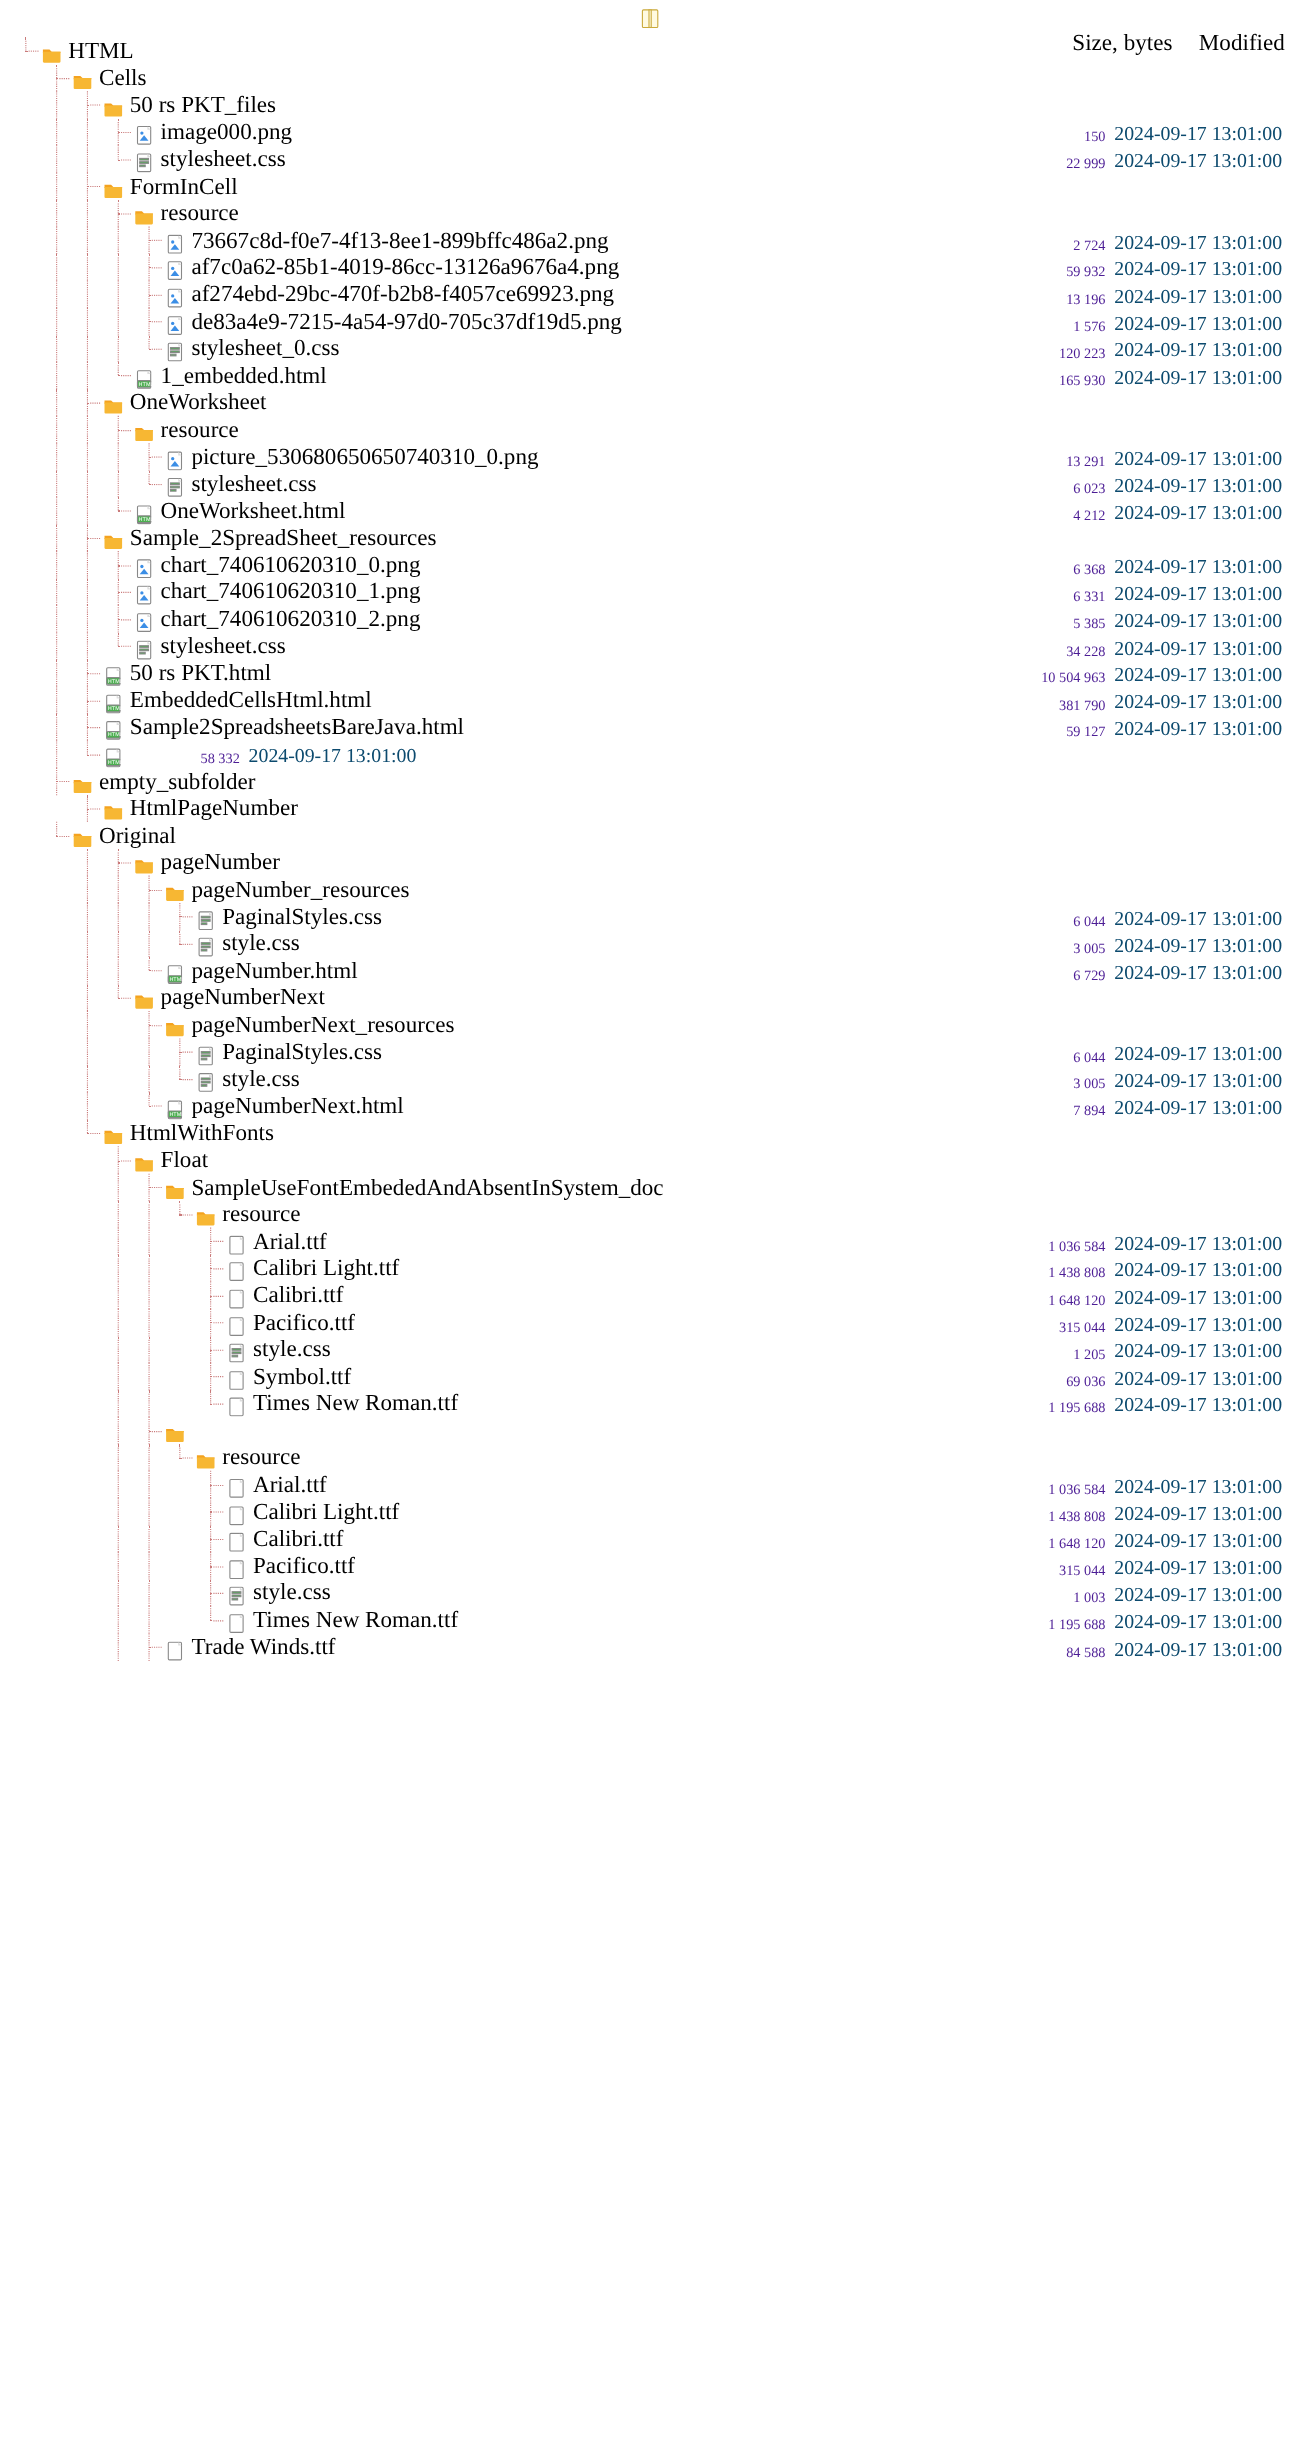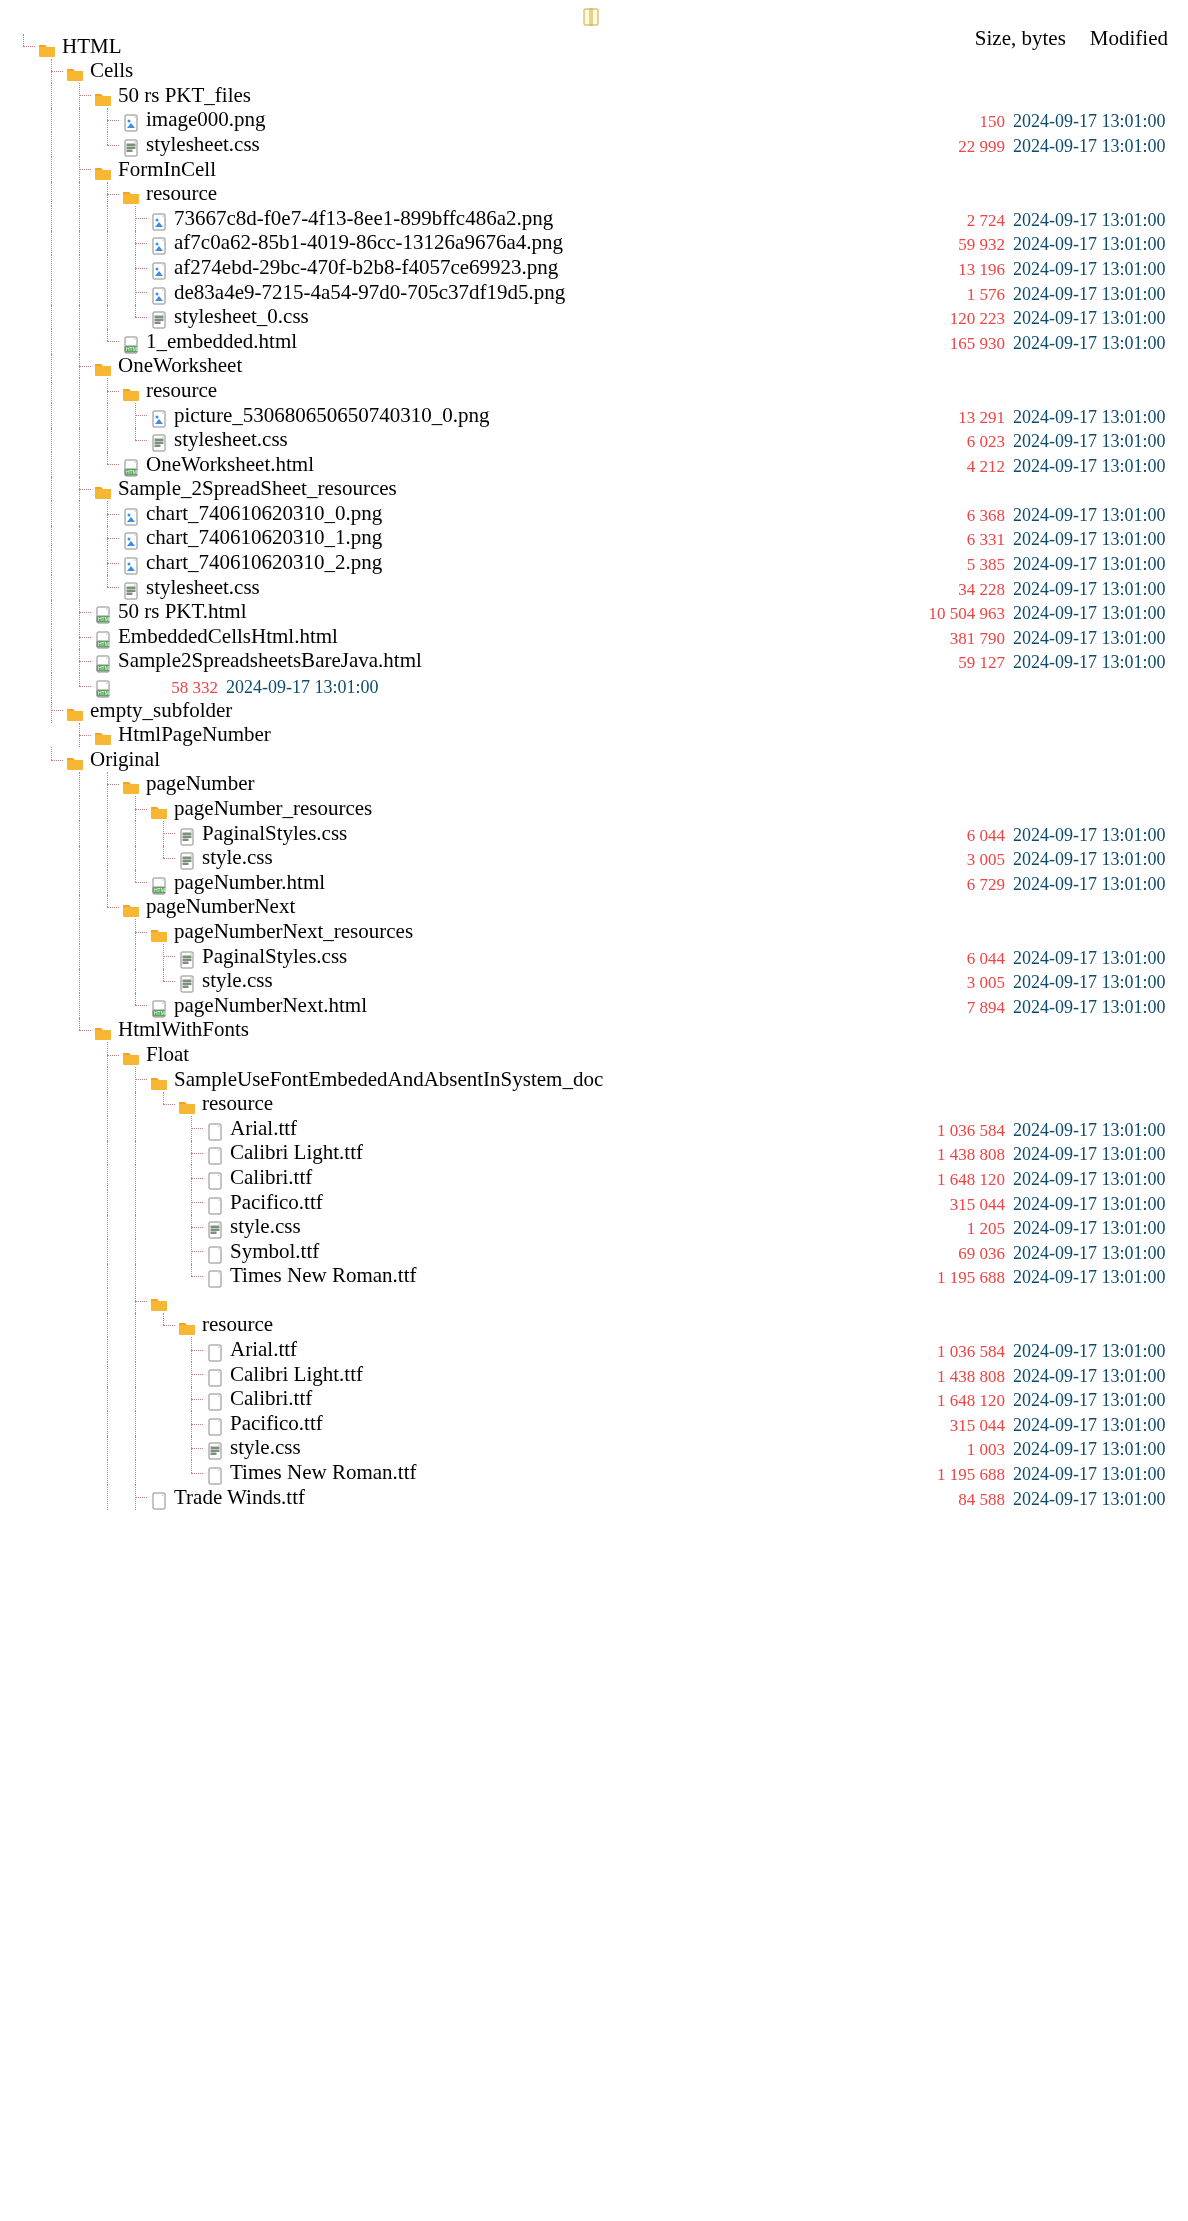--- a/index.html
+++ b/index.html
@@ -70,22 +70,22 @@
   }
   .name {
     flex: 1 1 auto;
     overflow: hidden;
     text-overflow: ellipsis;
   }
   .name.bold { font-weight: bold; }
   .size {
     width: 100px;
     text-align: right;
-    font-size: 17px;
-    color: #ef4444;
+    font-size: 13px;
+    color: #4c1d95;
     padding-right: 8px;
     flex: 0 0 100px;
   }
   .mod {
     width: 165px;
     text-align: left;
     font-size: 18px;
     color: #0c4a6e;
     flex: 0 0 165px;
   }

